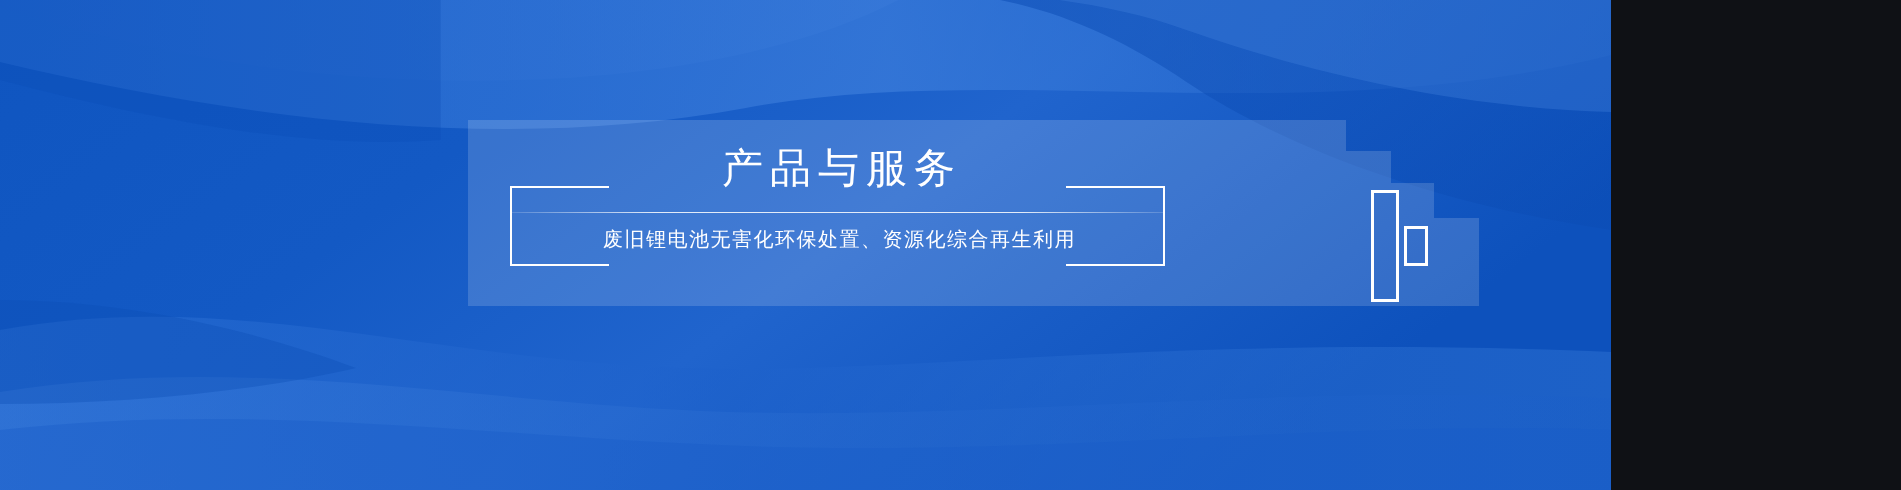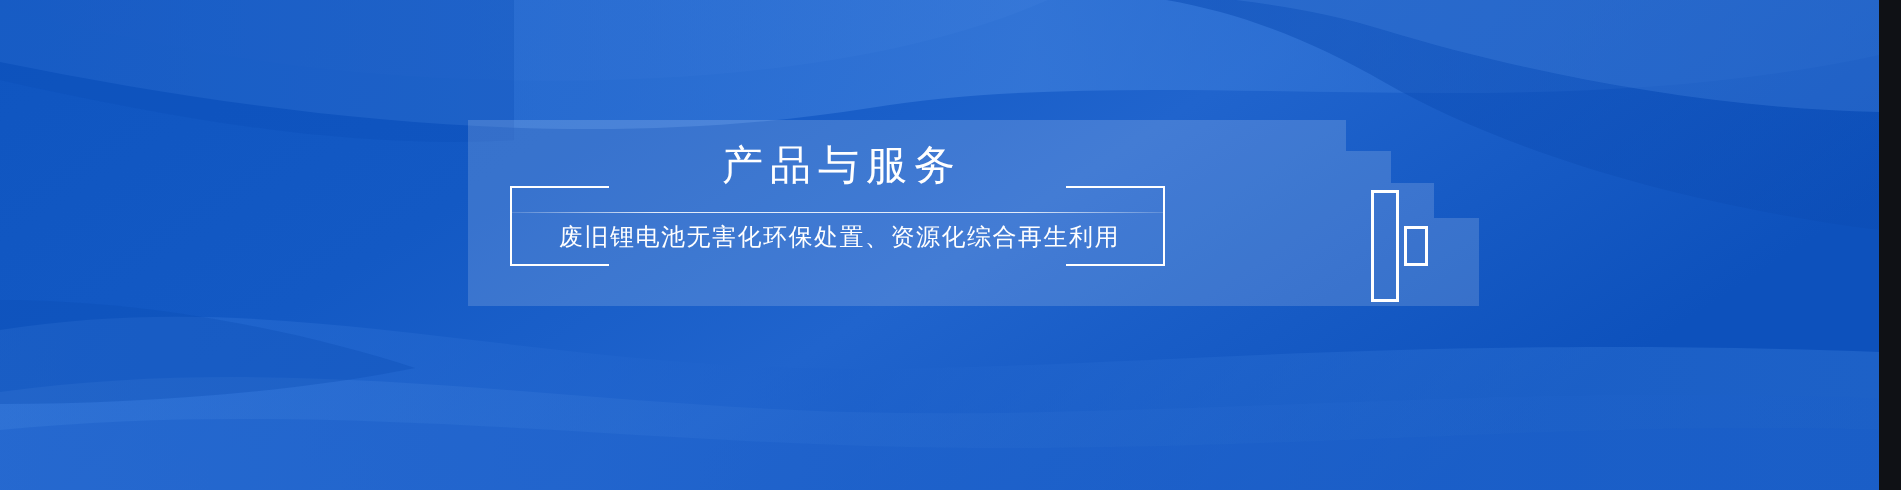--- a/index.html
+++ b/index.html
@@ -2,24 +2,24 @@
 <html><head>
 <meta charset="utf-8">
 <style>
   html, body {
     margin: 0;
     padding: 0;
     background: #0f1115;
   }
   #banner {
     position: relative;
-    width: 1879px;
+    width: 1611px;
     height: 490px;
     overflow: hidden;
-    font-family: Liberation Mono, monospace;
+    font-family: Liberation Sans, sans-serif;
     background: linear-gradient(105deg, #0f55c0 0%, #1359c4 28%, #1f63cc 58%, #1157c2 82%, #0d52bd 100%);
   }
 
   
   .bg-layer {
     position: absolute;
     inset: 0;
     width: 100%;
     height: 100%;
     display: block;
@@ -98,21 +98,21 @@
     height: 1px;
     background: linear-gradient(90deg,
         rgba(255,255,255,0.15) 0%,
         rgba(255,255,255,0.85) 22%,
         rgba(255,255,255,0.85) 78%,
         rgba(255,255,255,0.15) 100%);
     margin: 16px 0 0 0;
   }
   .subtitle {
     color: #ffffff;
-    font-size: 24px;
+    font-size: 20px;
     line-height: 40px;
     letter-spacing: 1.5px;
     font-weight: 400;
     margin: 6px 0 0 0;
     padding: 0 0 0 2px;
     white-space: nowrap;
   }
 </style>
 </head>
 <body>

